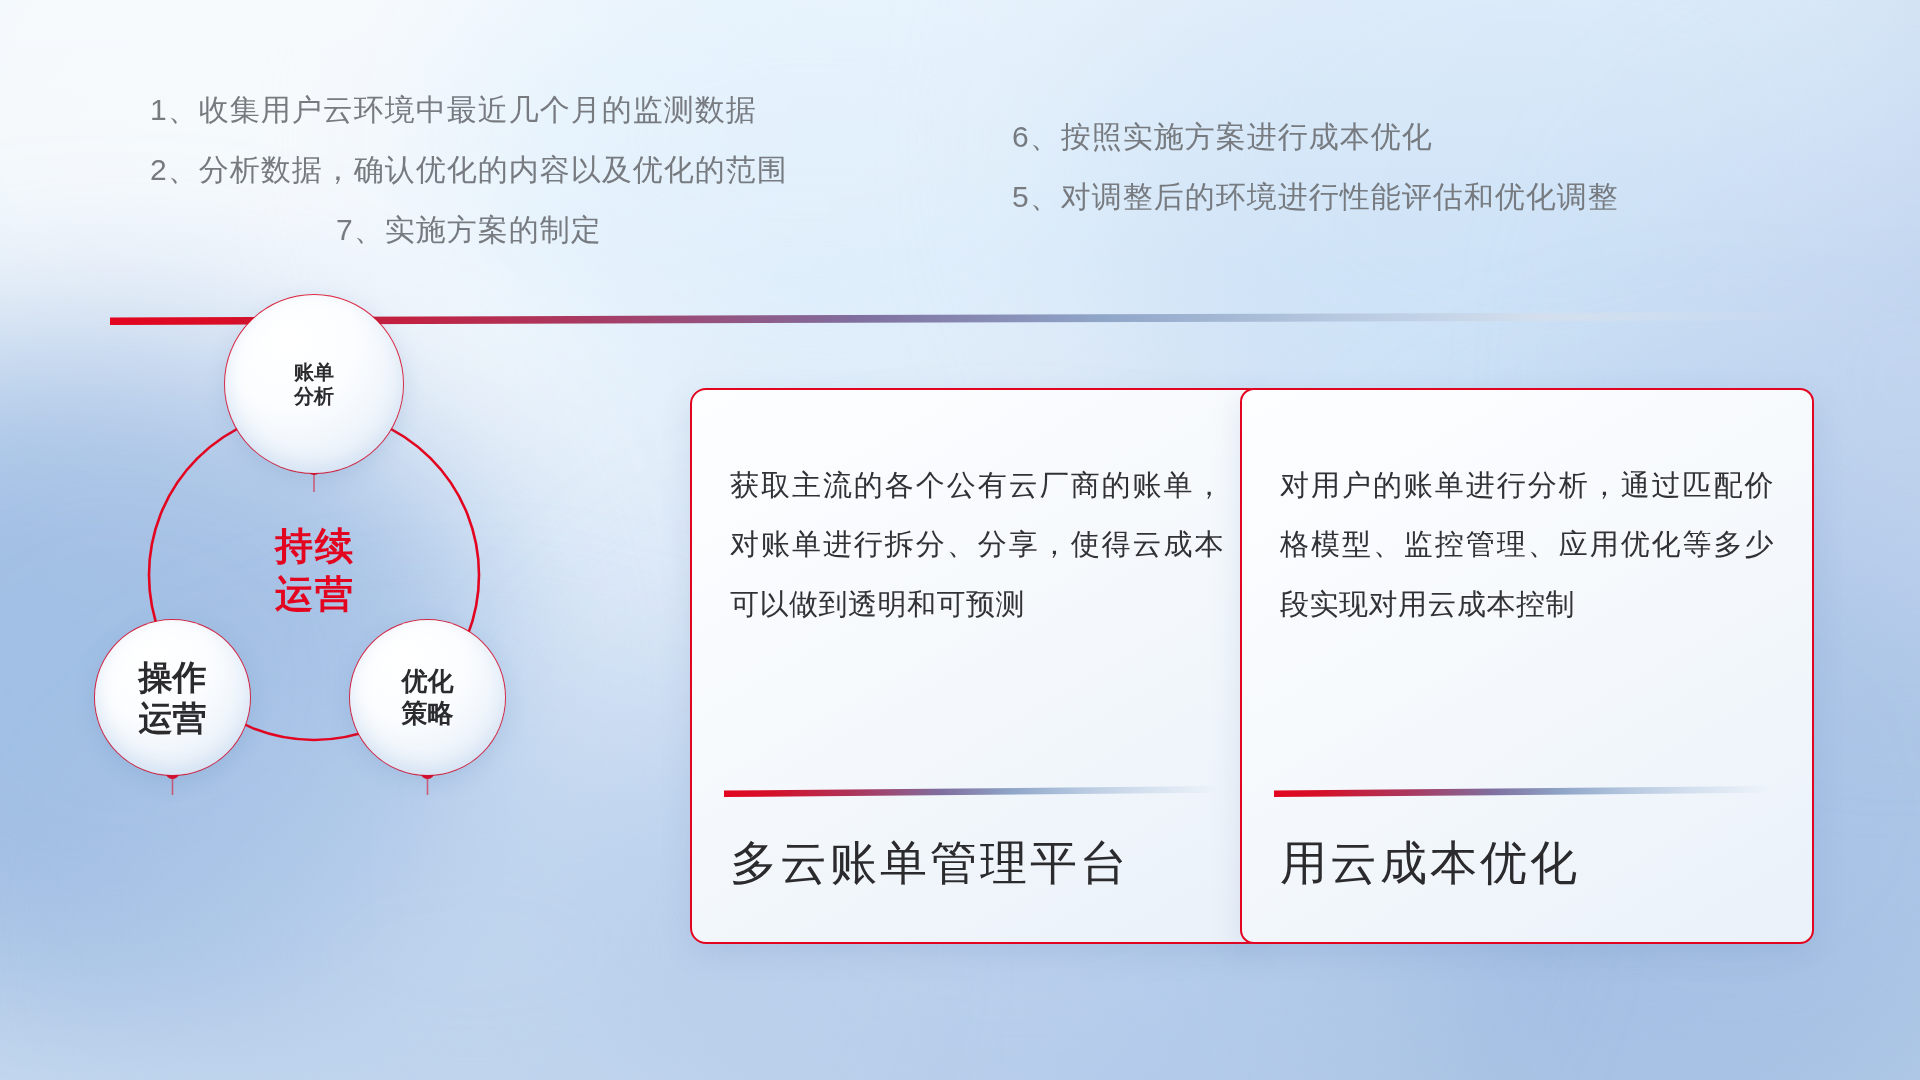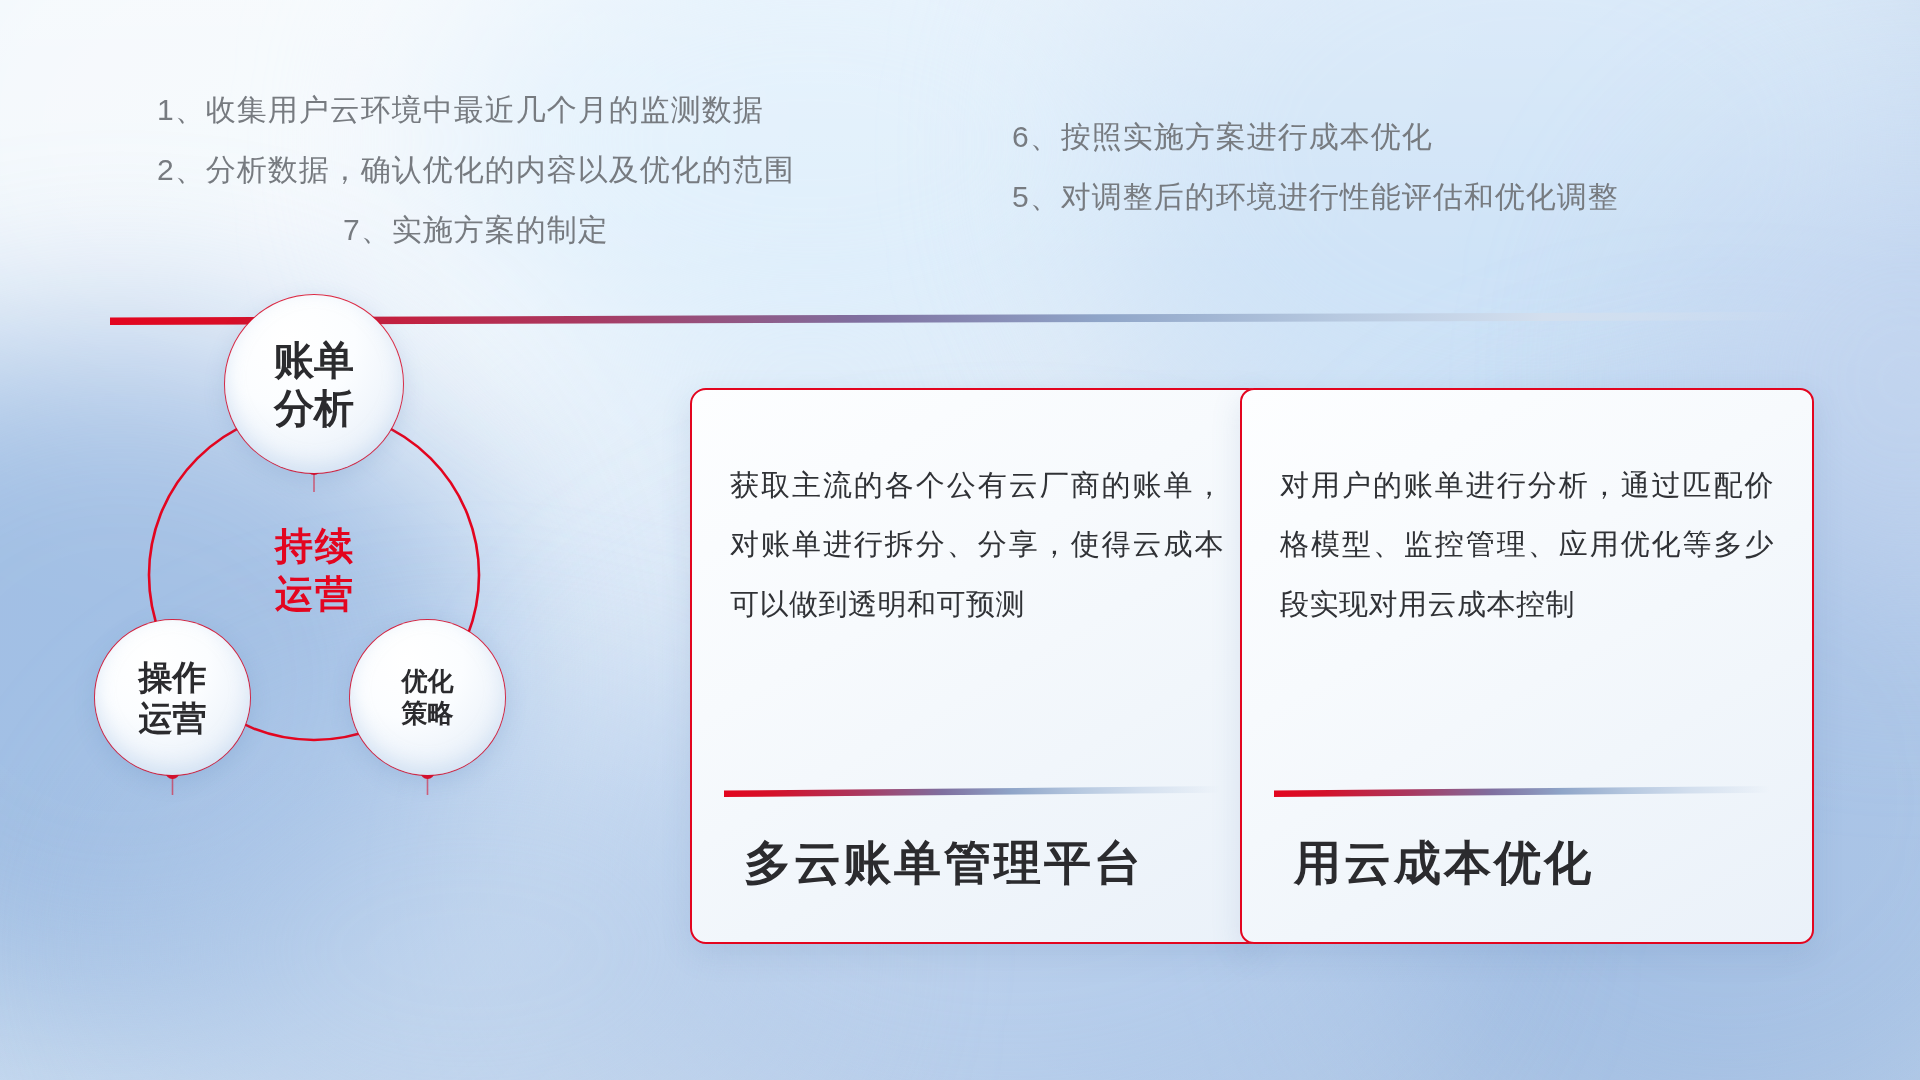--- a/index.html
+++ b/index.html
@@ -26,21 +26,21 @@
   .b6{left:560px;top:560px;width:900px;height:620px;background:rgba(168,196,232,.45);}
   .b7{left:120px;top:700px;width:700px;height:500px;background:rgba(181,205,236,.5);}
   .b8{left:1650px;top:120px;width:520px;height:520px;background:rgba(196,214,240,.6);}
   .bg-vign{
     position:absolute;inset:0;
     background:linear-gradient(180deg,rgba(255,255,255,.25) 0%,rgba(255,255,255,0) 25%,rgba(255,255,255,0) 70%,rgba(140,172,214,.18) 100%);
   }
 
   
   .list{position:absolute;color:#777b80;font-size:30px;line-height:1;white-space:nowrap;}
-  .list-left{left:150px;top:95px;margin-left:7px;}
+  .list-left{left:150px;top:95px;}
   .list-right{left:1012px;top:122px;}
   .list .li{margin-bottom:30px;letter-spacing:1px;}
   .list .li:last-child{margin-bottom:0;text-align:center;}
 
   
   .tapered{
     position:absolute;
     background:linear-gradient(90deg,#e3051f 0%, #d4112a 10%, #a83a62 28%, #7f6f9f 44%, #8fa5c8 58%, #b7c9e0 72%, #d3dfee 84%, rgba(226,234,245,0) 100%);
     clip-path:polygon(0% 42%, 100% 0%, 100% 62%, 0% 100%);
   }
@@ -50,21 +50,21 @@
   .diagram{position:absolute;left:95px;top:340px;width:520px;height:600px;}
   .diagram svg{position:absolute;left:0;top:0;overflow:visible;}
   .bubble{
     position:absolute;border-radius:50%;
     background:
       radial-gradient(circle at 36% 26%, #ffffff 0%, #fbfdff 38%, #eef4fb 68%, #e1ebf7 100%);
     box-shadow:0 6px 22px rgba(80,120,175,.18), inset 0 -8px 18px rgba(190,212,238,.5);
     display:flex;flex-direction:column;align-items:center;justify-content:center;
     color:#2b2b2e;font-weight:bold;line-height:1.2;
   }
-  .bub-top{left:130px;top:-45px;width:178px;height:178px;font-size:40px;}
+  .bub-top{left:130px;top:-45px;width:178px;height:178px;font-size:20px;}
   .bub-bl{left:0px;top:280px;width:155px;height:155px;font-size:34px;}
   .bub-br{left:255px;top:280px;width:155px;height:155px;font-size:26px;}
   .center-label{
     position:absolute;left:110px;top:185px;width:220px;
     text-align:center;color:#e3051f;font-size:38px;font-weight:bold;line-height:1.25;
     letter-spacing:2px;
     font-family:Liberation Mono, monospace;
   }
 
   
@@ -78,21 +78,21 @@
   .card-1{left:690px;}
   .card-2{left:1240px;border-radius:14px;}
   .card-body{
     position:absolute;left:38px;top:66px;right:38px;
     font-size:29px;line-height:2.05;color:#303236;letter-spacing:.5px;
     text-align:justify;
   }
   .card-div{left:32px;top:396px;width:496px;height:11px;}
   .card-title{
     position:absolute;left:38px;top:442px;right:24px;
-    font-size:47px;font-weight:bold;color:#2b2b2e;letter-spacing:3px;margin-left:14px;
+    font-size:47px;font-weight:normal;color:#2b2b2e;letter-spacing:3px;
   }
 </style>
 </head>
 <body>
 
 <div class="bg">
   <div class="bg-base"></div>
   <div class="bg-blob b1"></div>
   <div class="bg-blob b2"></div>
   <div class="bg-blob b3"></div>

